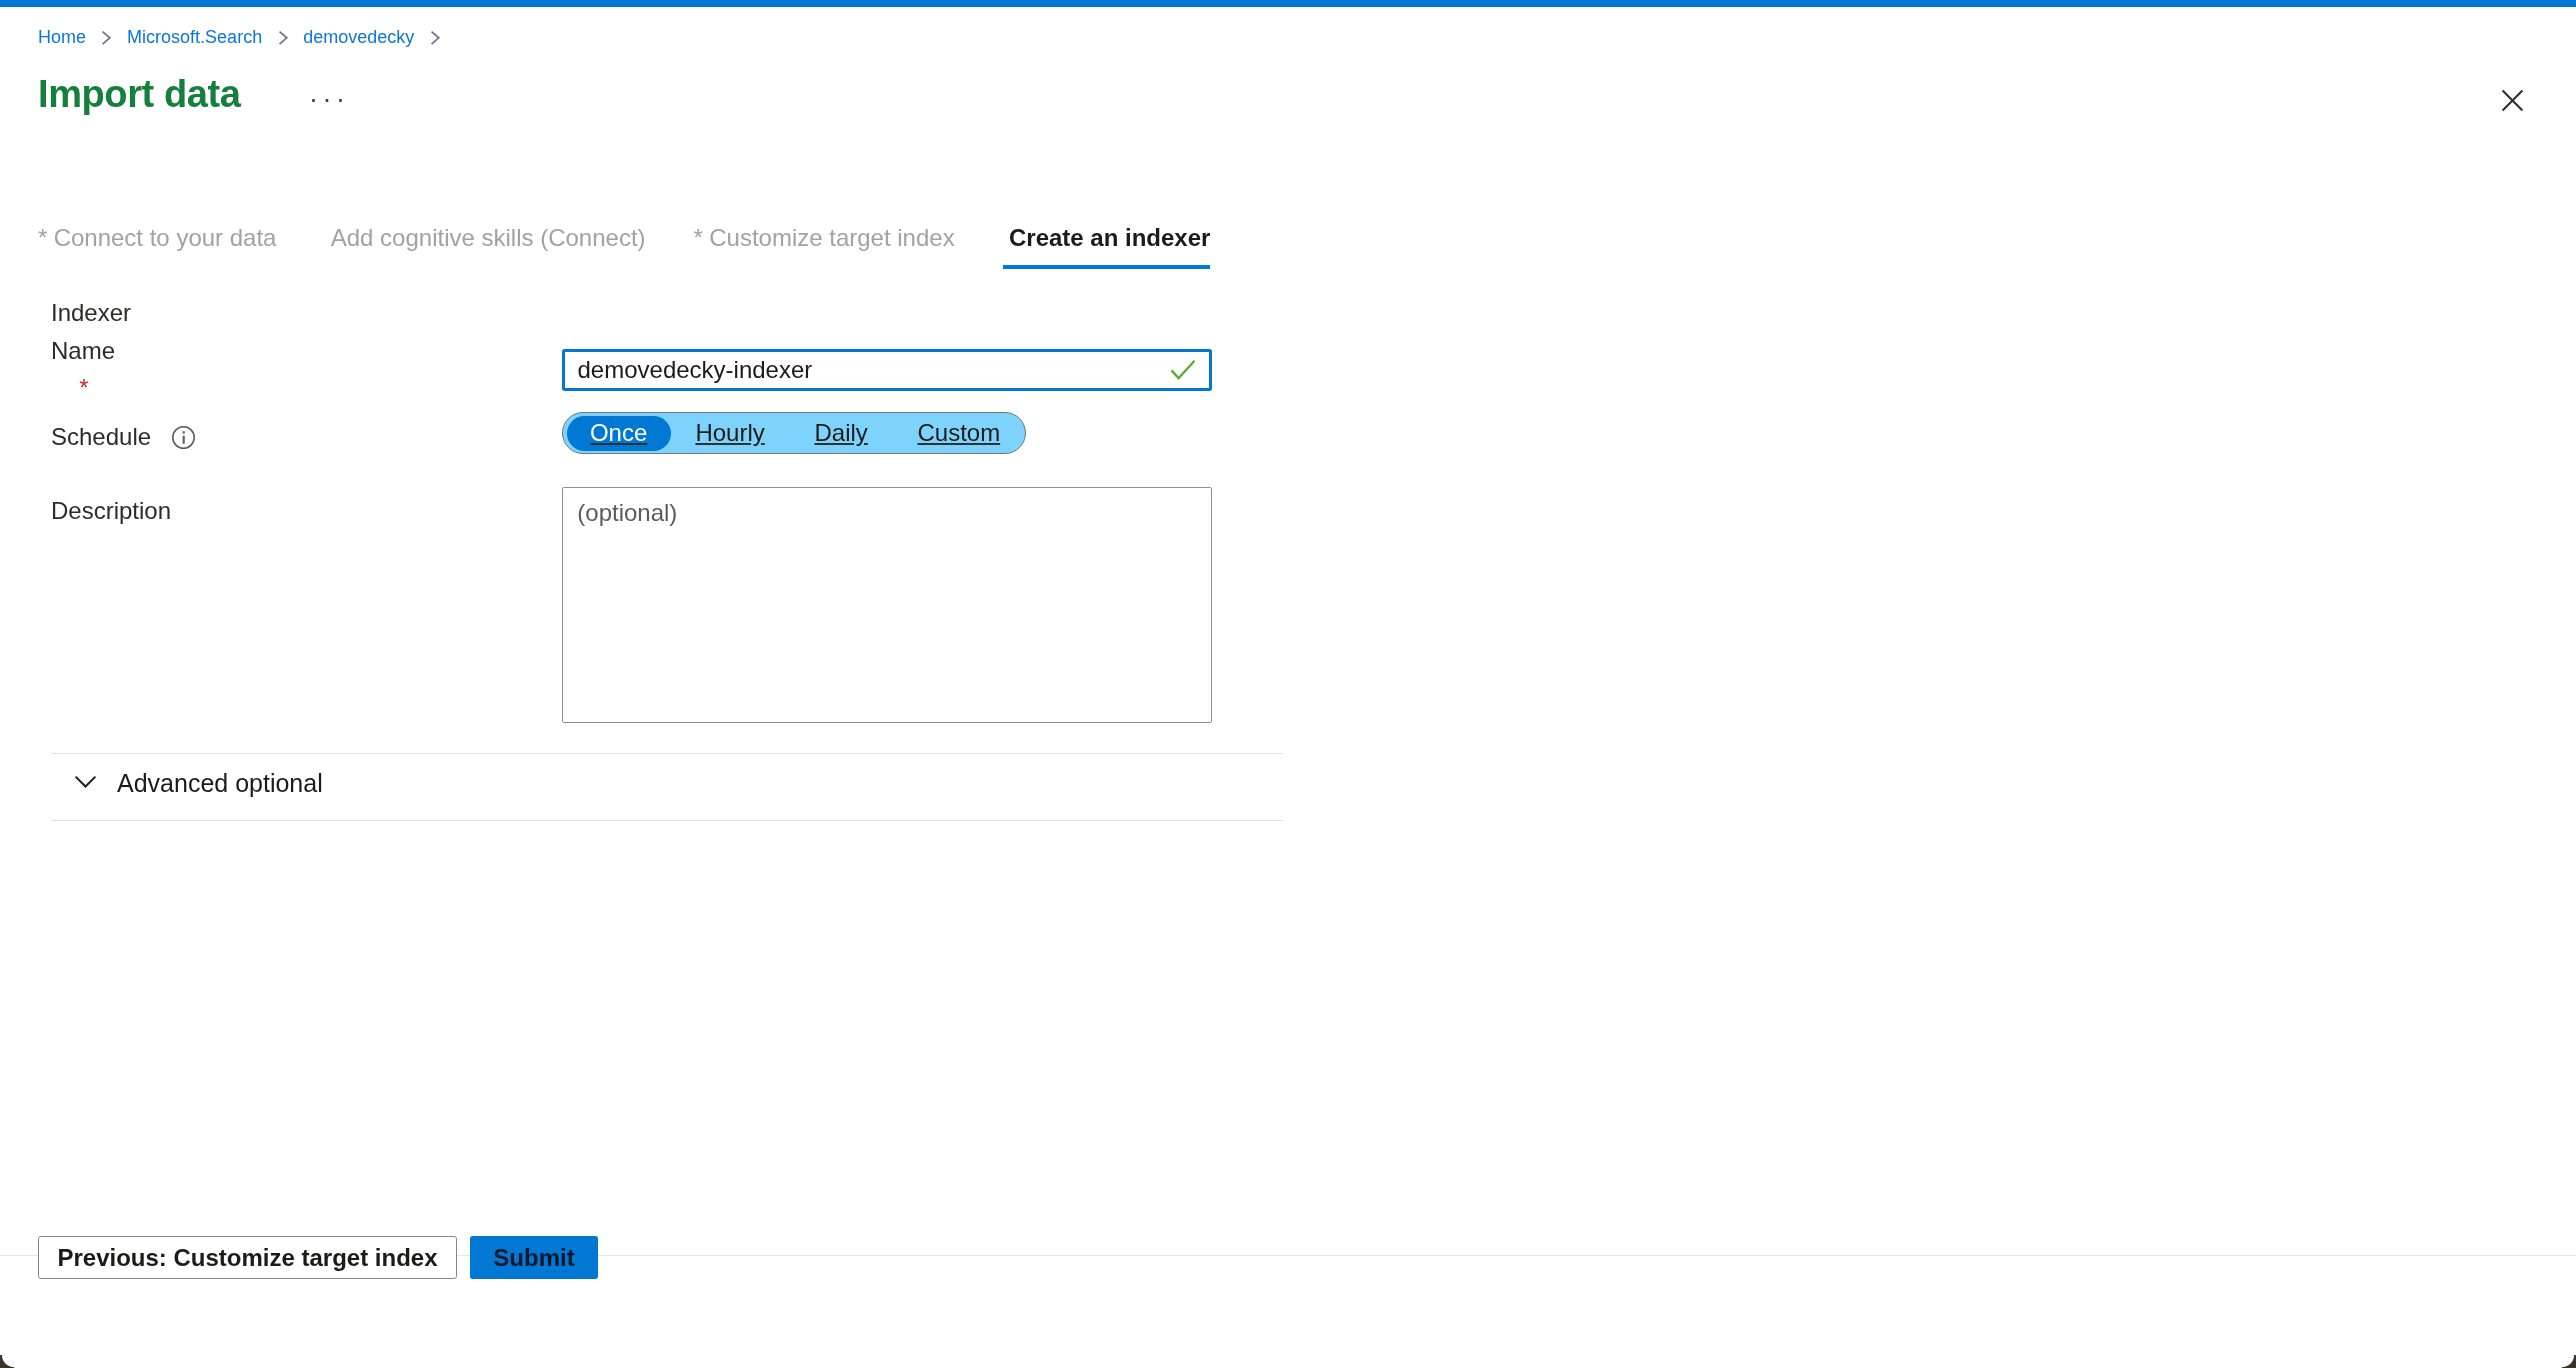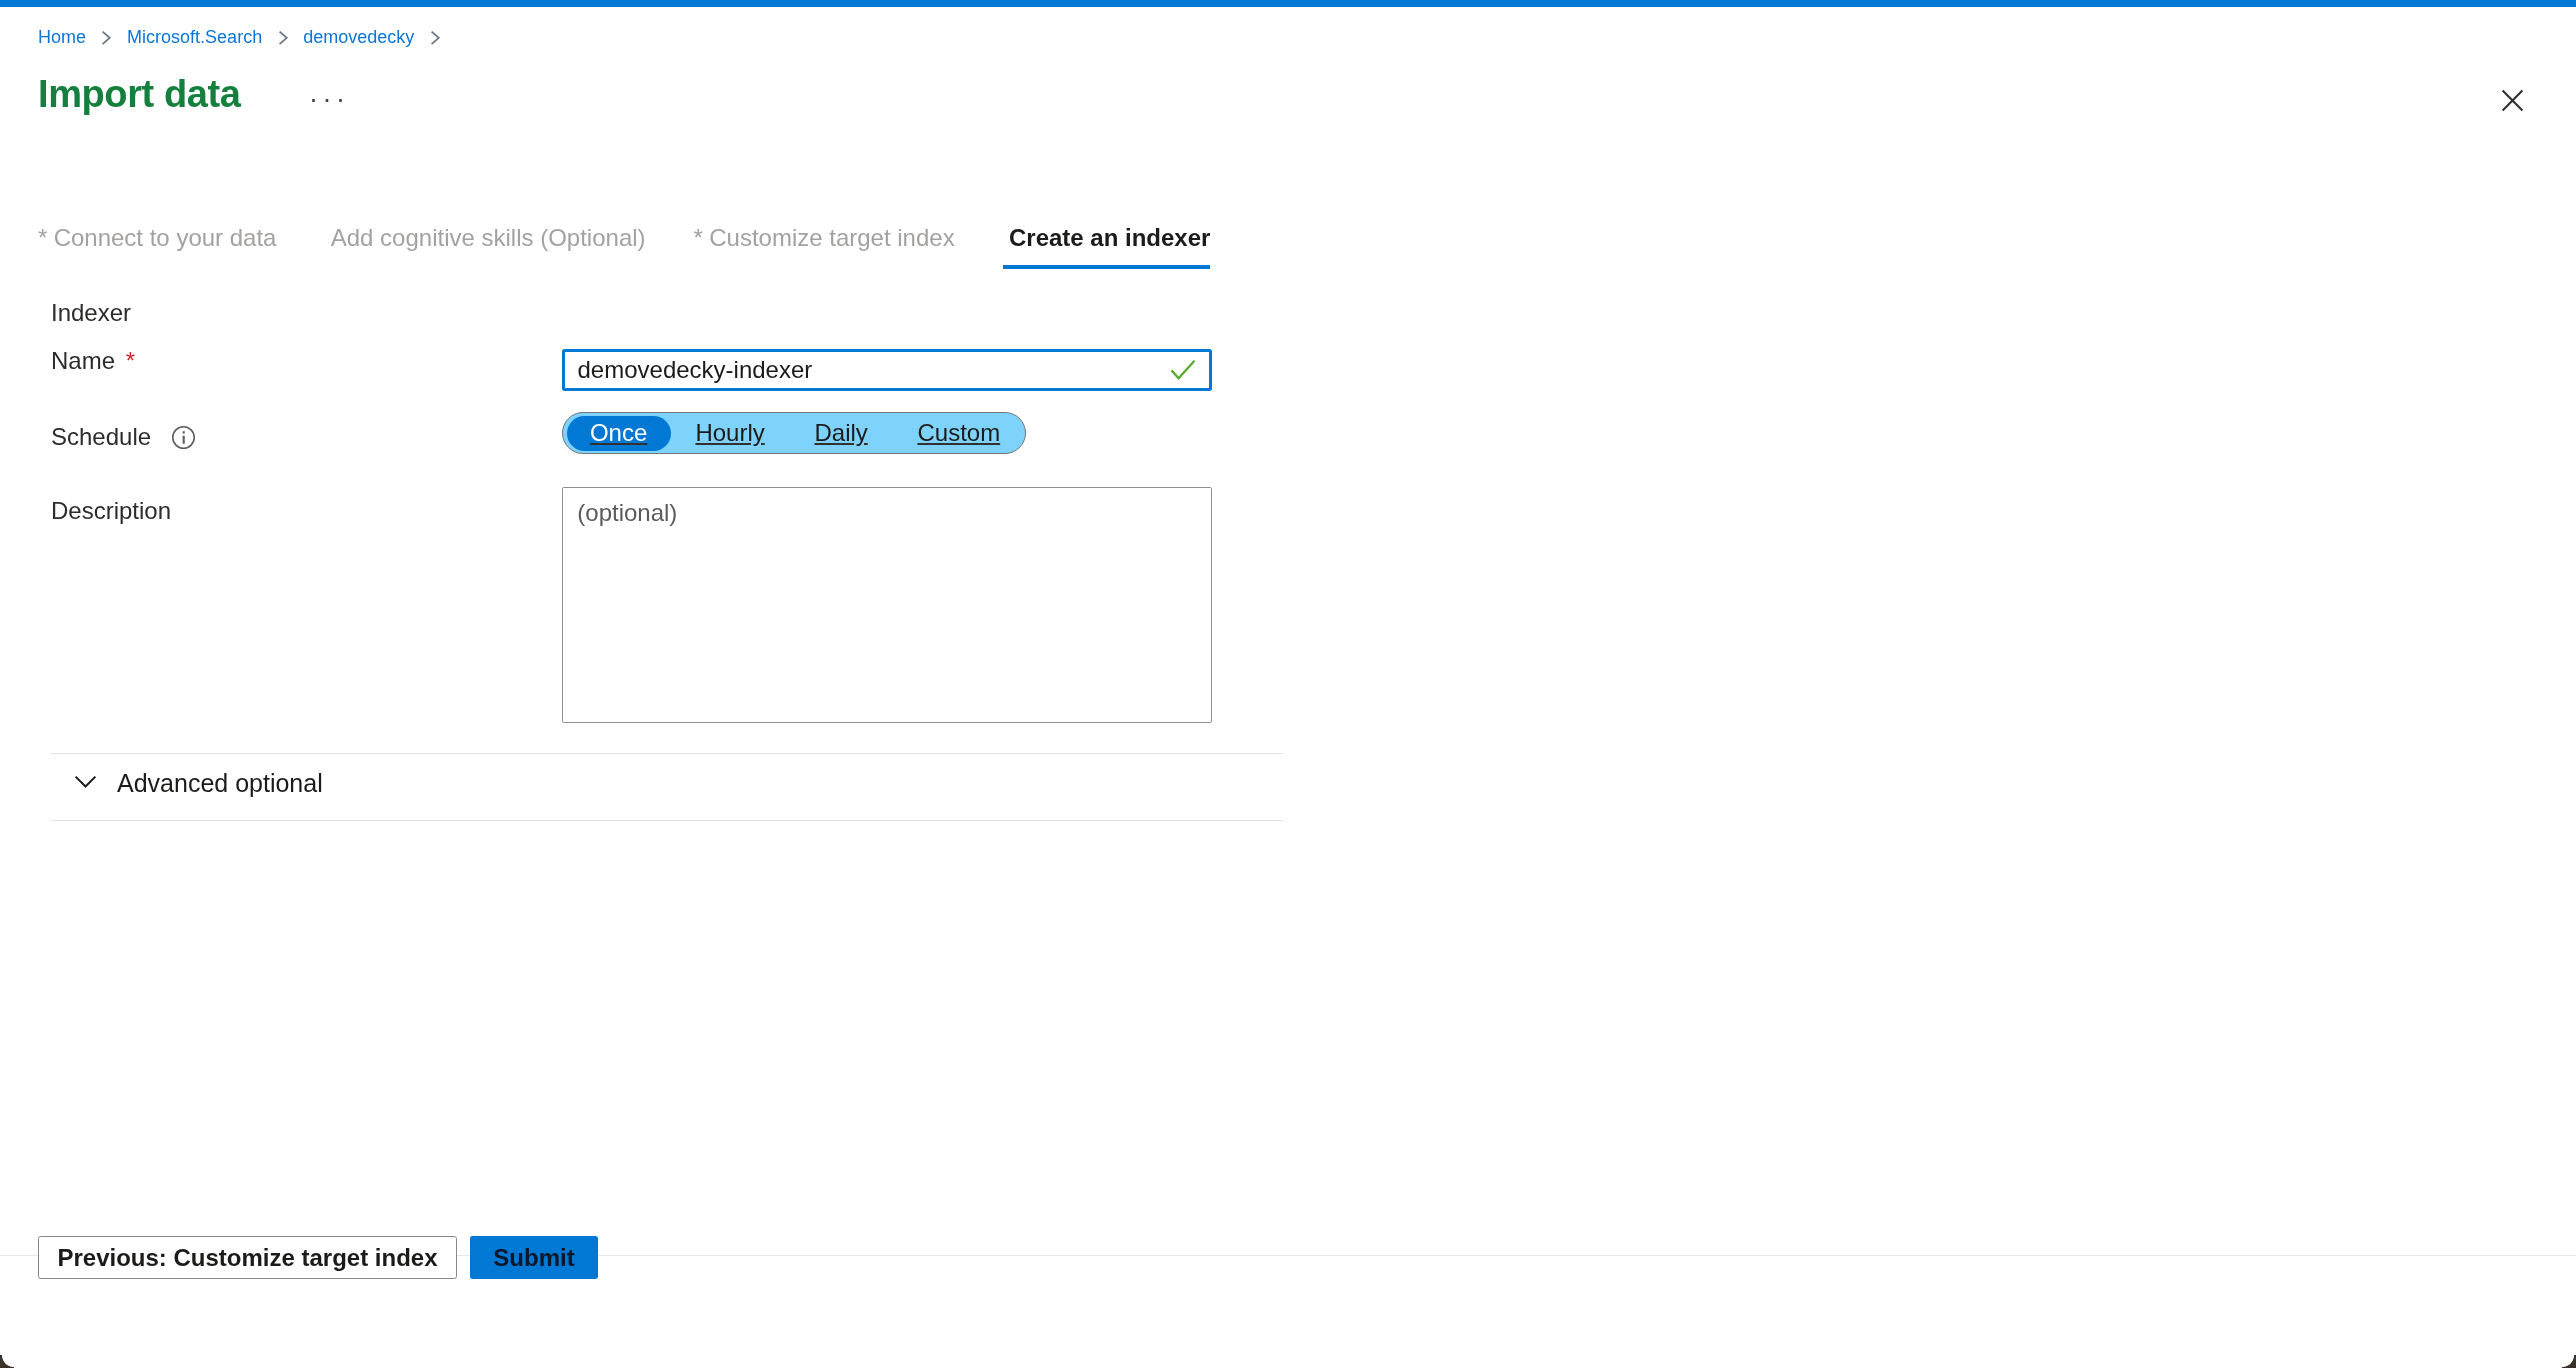--- a/index.html
+++ b/index.html
@@ -85,28 +85,28 @@
 <h1 class="page-title">Import data</h1>
 <div class="more-menu">···</div>
 <div class="close-btn">
   <svg width="27" height="27" viewBox="0 0 30 30">
       <path d="M4 4 L26 26 M26 4 L4 26" stroke="#323130" stroke-width="2.4" fill="none"></path>
     </svg>
 </div>
 
 <div class="tabs">
   <div class="tab"><span class="star">*</span><span>Connect to your data</span></div>
-  <div class="tab"><span class="star"></span><span>Add cognitive skills (Optional)</span></div>
+  <div class="tab"><span class="star"></span><span>Add cognitive skills (Connect)</span></div>
   <div class="tab"><span class="star">*</span><span>Customize target index</span></div>
   <div class="tab active"><span class="star"></span><span>Create an indexer</span></div>
 </div>
 
 <div class="section-title">Indexer</div>
 
-<div class="field-label" style="top:347px;">
+<div class="field-label" style="top:337px;flex-direction:column;">
   <span>Name</span>
     <span class="req-star">*</span>
 </div>
 <div class="name-wrap">
   <input class="name-input" type="text" value="demovedecky-indexer" style="">
   <span class="check-icon">
     <svg width="30" height="27" viewBox="0 0 34 30">
         <path d="M4 16 L12 25 L30 5" fill="none" stroke="#5aac2c" stroke-width="2.6"></path>
       </svg>
   </span>

